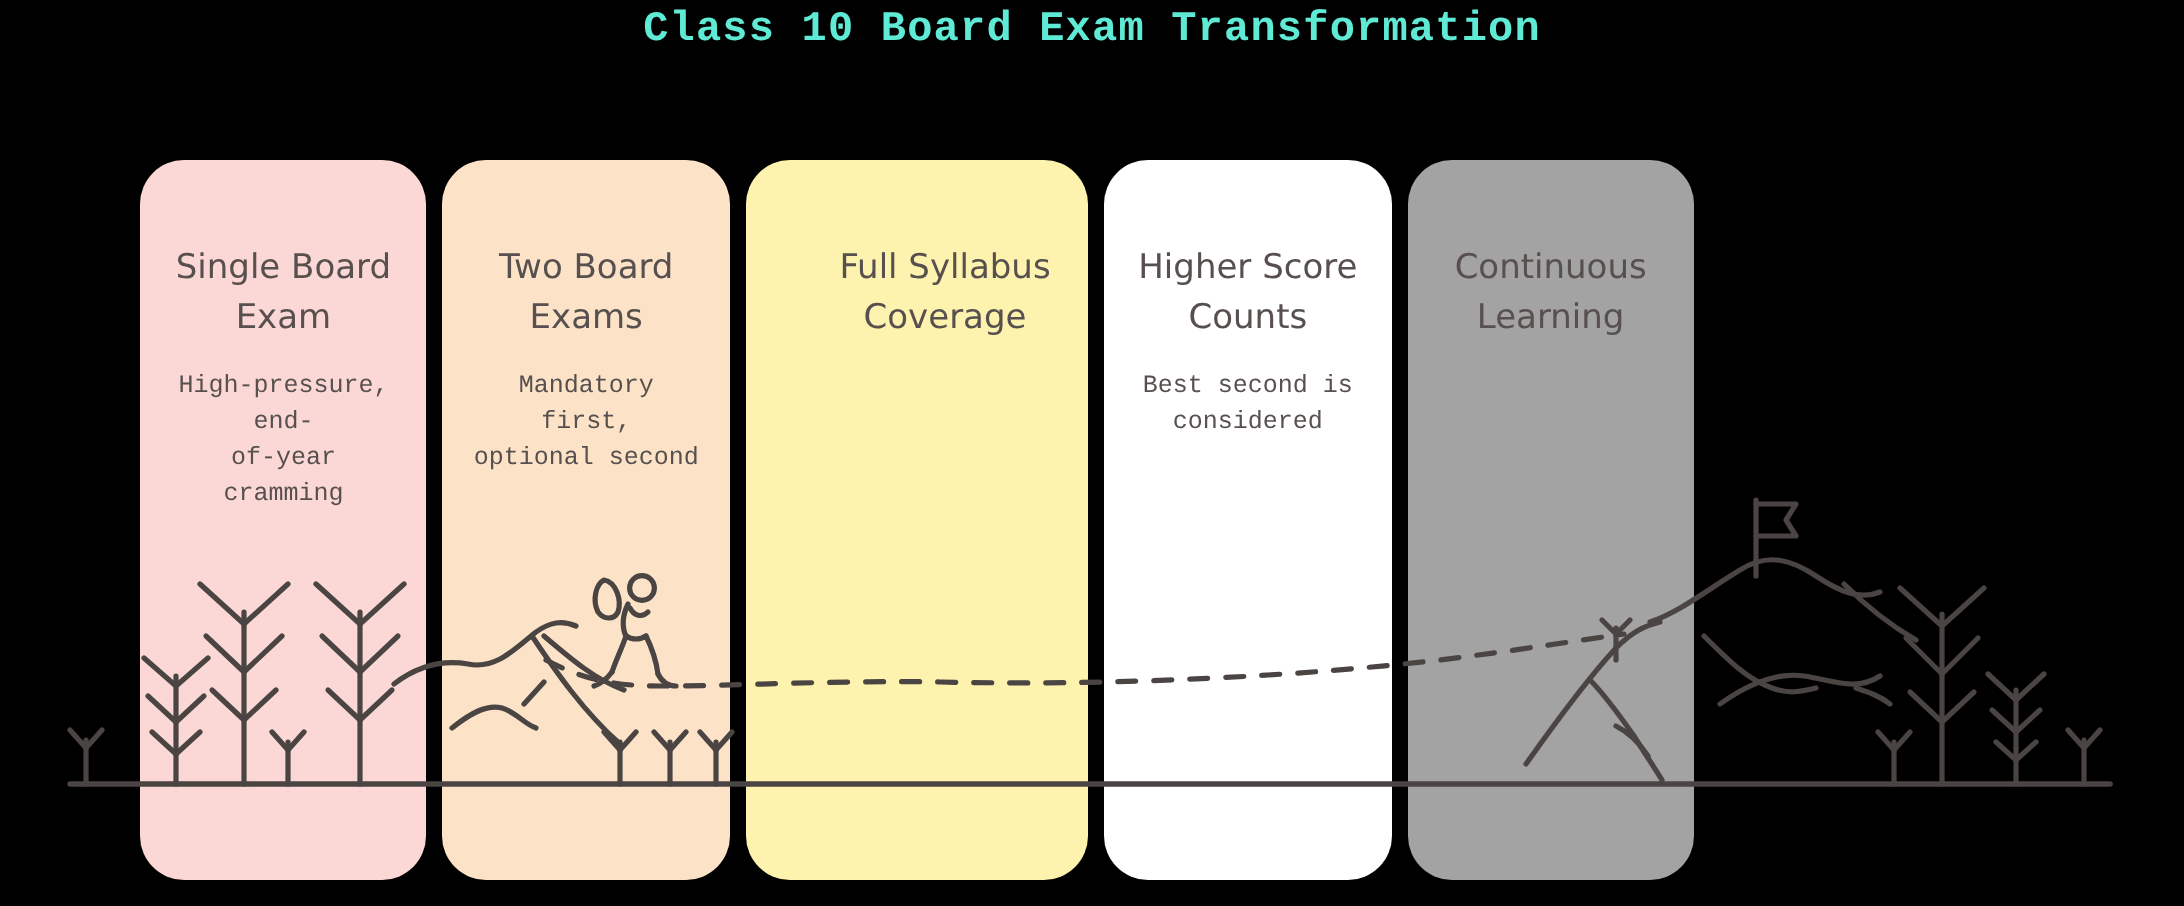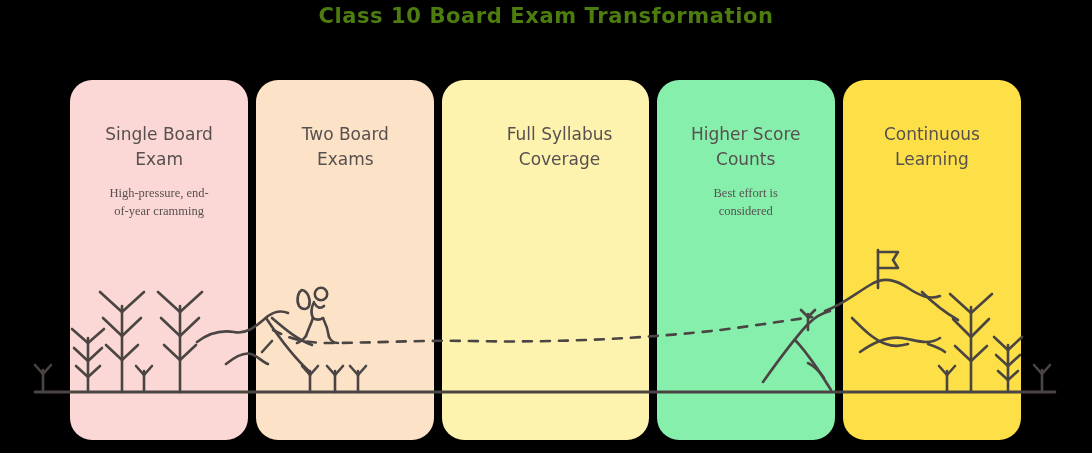--- a/index.html
+++ b/index.html
@@ -28,21 +28,21 @@
     font-family: "DejaVu Sans", sans-serif;
     font-size: 21px;
     font-weight: bold;
     letter-spacing: 0.6px;
     color: #4a4a4a;
   }
   #panels {
     position: absolute;
     left: 70px;
     top: 80px;
-    width: 951px;
+    width: 777px;
     height: 360px;
     display: flex;
     flex-direction: row;
     gap: 8px;
   }
   .panel {
     position: relative;
     flex: 1 1 0;
     border-radius: 22px;
     overflow: hidden;
@@ -56,78 +56,80 @@
   }
   .panel-title {
     font-family: "DejaVu Sans", sans-serif;
     font-size: 17px;
     line-height: 25px;
     color: #57504f;
     margin-bottom: 12px;
     white-space: pre-line;
   }
   .panel-sub {
-    font-family: Liberation Serif, serif;
+    font-family: Liberation Mono, monospace;
     font-size: 12.5px;
     line-height: 18px;
     color: #57504f;
     white-space: pre-line;
   }
   #scene {
     position: absolute;
     left: 0;
     top: 0;
     width: 1092px;
     height: 453px;
     z-index: 4;
     pointer-events: none;
   }
 </style>
 </head>
 <body style="background: rgb(0, 0, 0);">
 
 <div id="stage">
 
-  <div id="title" style="color: #4d7c0f;">Class 10 Board Exam Transformation</div>
+  <div id="title" style="color: #5eead4; font-family: Liberation Mono, monospace;">Class 10 Board Exam Transformation</div>
 
   <div id="panels">
 
     <div class="panel" style="background: rgb(251, 216, 213);">
       <div class="panel-text">
         <div class="panel-title">Single Board
 Exam</div>
         <div class="panel-sub">High-pressure, end-
 of-year cramming</div>
       </div>
     </div>
 
     <div class="panel" style="background: rgb(252, 227, 200);">
       <div class="panel-text">
         <div class="panel-title">Two Board
 Exams</div>
+        <div class="panel-sub">Mandatory first,
+optional second</div>
       </div>
     </div>
 
     <div class="panel" style="background: rgb(253, 243, 174); padding-left: 28px;">
       <div class="panel-text">
         <div class="panel-title">Full Syllabus
 Coverage</div>
       </div>
     </div>
 
-    <div class="panel" style="background: #86efac;">
+    <div class="panel" style="background: #ffffff;">
       <div class="panel-text">
         <div class="panel-title">Higher Score
 Counts</div>
-        <div class="panel-sub">Best effort is
+        <div class="panel-sub">Best second is
 considered</div>
       </div>
     </div>
 
-    <div class="panel" style="background: #fde047;">
+    <div class="panel" style="background: #a3a3a3;">
       <div class="panel-text">
         <div class="panel-title">Continuous
 Learning</div>
       </div>
     </div>
 
   </div>
 
   <svg id="scene" viewBox="0 0 1092 453">
     <g fill="none" stroke="#4a4443" stroke-width="2.6" stroke-linecap="round" stroke-linejoin="round">

